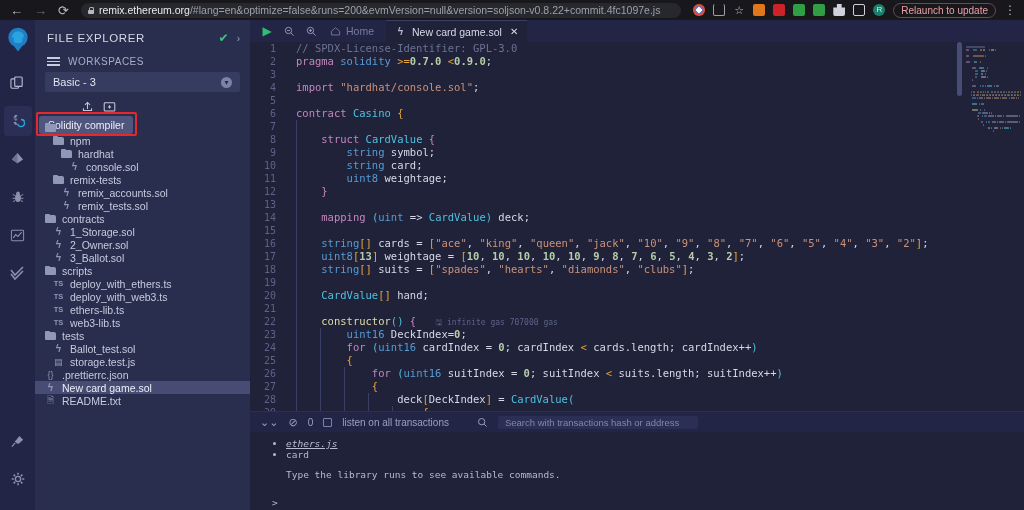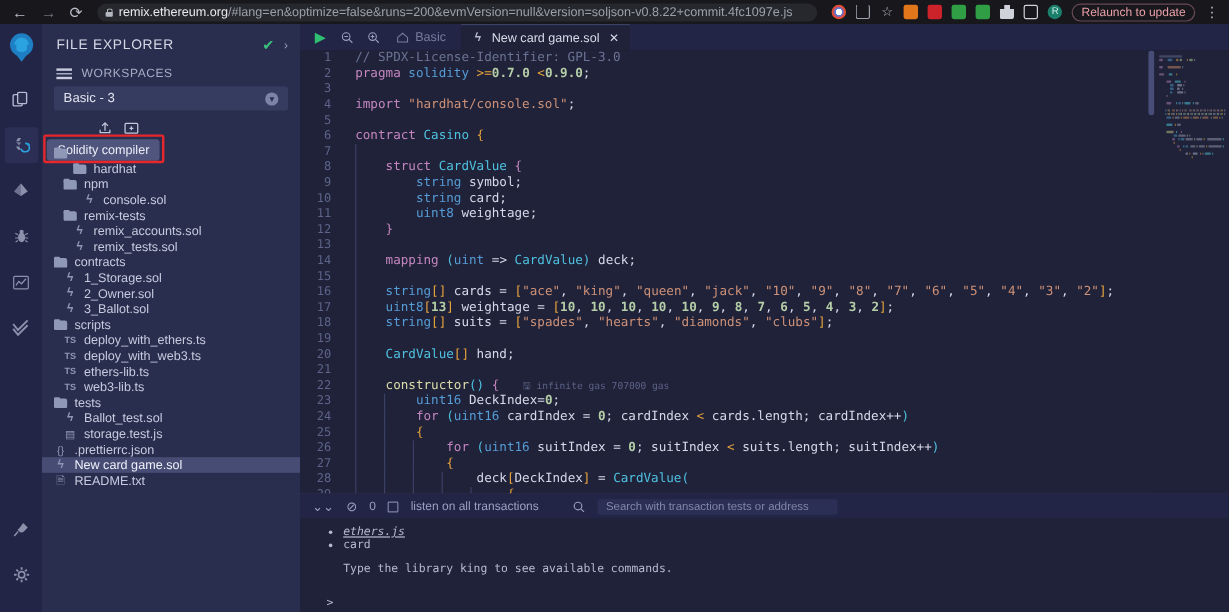--- a/index.html
+++ b/index.html
@@ -323,27 +323,27 @@
     <div class="tooltip-wrap">
       <div class="tooltip">Solidity compiler</div>
       <div class="tip-outline"></div>
     </div>
 
     <div class="tree" id="tree">
         <div class="node" style="padding-left: 10px;">
           <span class="ic-folder"></span>
           <span>.deps</span>
         </div>
+        <div class="node" style="padding-left: 18px;">
+          <span class="ic-folder"></span>
+          <span>npm</span>
+        </div>
         <div class="node" style="padding-left: 26px;">
           <span class="ic-folder"></span>
           <span>hardhat</span>
-        </div>
-        <div class="node" style="padding-left: 18px;">
-          <span class="ic-folder"></span>
-          <span>npm</span>
         </div>
         <div class="node" style="padding-left: 34px;">
           <span class="ic-sol">ϟ</span>
           <span>console.sol</span>
         </div>
         <div class="node" style="padding-left: 18px;">
           <span class="ic-folder"></span>
           <span>remix-tests</span>
         </div>
         <div class="node" style="padding-left: 26px;">
@@ -429,21 +429,21 @@
       <div class="tb-btn">
         <svg width="11" height="11" viewBox="0 0 16 16">
             <circle cx="6.5" cy="6.5" r="4.6" fill="none" stroke="#9ba0c0" stroke-width="1.3"></circle>
             <path d="M4.3 6.5h4.4M6.5 4.3v4.4M10 10l4 4" stroke="#9ba0c0" stroke-width="1.3"></path>
           </svg>
       </div>
       <div class="home-tab">
         <svg width="11" height="11" viewBox="0 0 16 16">
           <path d="M2 7.5L8 2.5l6 5V13H2z" fill="none" stroke="#777c9c" stroke-width="1.3"></path>
         </svg>
-        <span>Basic</span>
+        <span>Home</span>
       </div>
       <div class="file-tab">
         <span class="ic-sol" style="color:#b6bad2;font-size:10px">ϟ</span>
         <span>New card game.sol</span>
         <span class="x">✕</span>
       </div>
     </div>
 
     <div class="code-wrap">
       <div class="code" id="code"><div class="cline"><div class="gutter">1</div><div class="ctext"><span class="cm">// SPDX-License-Identifier: GPL-3.0</span></div></div><div class="cline"><div class="gutter">2</div><div class="ctext"><span class="kw">pragma</span><span class="op"> </span><span class="kw2">solidity</span><span class="op"> </span><span class="br">&gt;=</span><span class="num">0.7.0</span><span class="op"> </span><span class="br">&lt;</span><span class="num">0.9.0</span><span class="op">;</span></div></div><div class="cline"><div class="gutter">3</div><div class="ctext"></div></div><div class="cline"><div class="gutter">4</div><div class="ctext"><span class="kw">import</span><span class="op"> </span><span class="str">"hardhat/console.sol"</span><span class="op">;</span></div></div><div class="cline"><div class="gutter">5</div><div class="ctext"></div></div><div class="cline"><div class="gutter">6</div><div class="ctext"><span class="kw">contract</span><span class="op"> </span><span class="ty">Casino</span><span class="op"> </span><span class="br">{</span></div></div><div class="cline"><div class="gutter">7</div><div class="ctext"><span class="ind" style="left:12px"></span></div></div><div class="cline"><div class="gutter">8</div><div class="ctext"><span class="ind" style="left:12px"></span><span class="op">    </span><span class="kw">struct</span><span class="op"> </span><span class="ty">CardValue</span><span class="op"> </span><span class="br2">{</span></div></div><div class="cline"><div class="gutter">9</div><div class="ctext"><span class="ind" style="left:12px"></span><span class="op">        </span><span class="kw2">string</span><span class="op"> </span><span class="id">symbol</span><span class="op">;</span></div></div><div class="cline"><div class="gutter">10</div><div class="ctext"><span class="ind" style="left:12px"></span><span class="op">        </span><span class="kw2">string</span><span class="op"> </span><span class="id">card</span><span class="op">;</span></div></div><div class="cline"><div class="gutter">11</div><div class="ctext"><span class="ind" style="left:12px"></span><span class="op">        </span><span class="kw2">uint8</span><span class="op"> </span><span class="id">weightage</span><span class="op">;</span></div></div><div class="cline"><div class="gutter">12</div><div class="ctext"><span class="ind" style="left:12px"></span><span class="op">    </span><span class="br2">}</span></div></div><div class="cline"><div class="gutter">13</div><div class="ctext"><span class="ind" style="left:12px"></span></div></div><div class="cline"><div class="gutter">14</div><div class="ctext"><span class="ind" style="left:12px"></span><span class="op">    </span><span class="kw">mapping</span><span class="op"> </span><span class="br3">(</span><span class="kw2">uint</span><span class="op"> =&gt; </span><span class="ty">CardValue</span><span class="br3">)</span><span class="op"> deck;</span></div></div><div class="cline"><div class="gutter">15</div><div class="ctext"><span class="ind" style="left:12px"></span></div></div><div class="cline"><div class="gutter">16</div><div class="ctext"><span class="ind" style="left:12px"></span><span class="op">    </span><span class="kw2">string</span><span class="br">[]</span><span class="op"> cards = </span><span class="br">[</span><span class="str">"ace"</span><span class="op">, </span><span class="str">"king"</span><span class="op">, </span><span class="str">"queen"</span><span class="op">, </span><span class="str">"jack"</span><span class="op">, </span><span class="str">"10"</span><span class="op">, </span><span class="str">"9"</span><span class="op">, </span><span class="str">"8"</span><span class="op">, </span><span class="str">"7"</span><span class="op">, </span><span class="str">"6"</span><span class="op">, </span><span class="str">"5"</span><span class="op">, </span><span class="str">"4"</span><span class="op">, </span><span class="str">"3"</span><span class="op">, </span><span class="str">"2"</span><span class="br">]</span><span class="op">;</span></div></div><div class="cline"><div class="gutter">17</div><div class="ctext"><span class="ind" style="left:12px"></span><span class="op">    </span><span class="kw2">uint8</span><span class="br">[</span><span class="num">13</span><span class="br">]</span><span class="op"> weightage = </span><span class="br">[</span><span class="num">10</span><span class="op">, </span><span class="num">10</span><span class="op">, </span><span class="num">10</span><span class="op">, </span><span class="num">10</span><span class="op">, </span><span class="num">10</span><span class="op">, </span><span class="num">9</span><span class="op">, </span><span class="num">8</span><span class="op">, </span><span class="num">7</span><span class="op">, </span><span class="num">6</span><span class="op">, </span><span class="num">5</span><span class="op">, </span><span class="num">4</span><span class="op">, </span><span class="num">3</span><span class="op">, </span><span class="num">2</span><span class="br">]</span><span class="op">;</span></div></div><div class="cline"><div class="gutter">18</div><div class="ctext"><span class="ind" style="left:12px"></span><span class="op">    </span><span class="kw2">string</span><span class="br">[]</span><span class="op"> suits = </span><span class="br">[</span><span class="str">"spades"</span><span class="op">, </span><span class="str">"hearts"</span><span class="op">, </span><span class="str">"diamonds"</span><span class="op">, </span><span class="str">"clubs"</span><span class="br">]</span><span class="op">;</span></div></div><div class="cline"><div class="gutter">19</div><div class="ctext"><span class="ind" style="left:12px"></span></div></div><div class="cline"><div class="gutter">20</div><div class="ctext"><span class="ind" style="left:12px"></span><span class="op">    </span><span class="ty">CardValue</span><span class="br">[]</span><span class="op"> hand;</span></div></div><div class="cline"><div class="gutter">21</div><div class="ctext"><span class="ind" style="left:12px"></span></div></div><div class="cline"><div class="gutter">22</div><div class="ctext"><span class="ind" style="left:12px"></span><span class="op">    </span><span class="fn">constructor</span><span class="br3">()</span><span class="op"> </span><span class="br2">{</span><span class="gas">&nbsp;&nbsp;&nbsp;&nbsp;🖫 infinite gas 707000 gas</span></div></div><div class="cline"><div class="gutter">23</div><div class="ctext"><span class="ind" style="left:12px"></span><span class="ind" style="left:36px"></span><span class="op">        </span><span class="kw2">uint16</span><span class="op"> DeckIndex=</span><span class="num">0</span><span class="op">;</span></div></div><div class="cline"><div class="gutter">24</div><div class="ctext"><span class="ind" style="left:12px"></span><span class="ind" style="left:36px"></span><span class="op">        </span><span class="kw">for</span><span class="op"> </span><span class="br3">(</span><span class="kw2">uint16</span><span class="op"> cardIndex = </span><span class="num">0</span><span class="op">; cardIndex </span><span class="br">&lt;</span><span class="op"> cards.length; cardIndex++</span><span class="br3">)</span></div></div><div class="cline"><div class="gutter">25</div><div class="ctext"><span class="ind" style="left:12px"></span><span class="ind" style="left:36px"></span><span class="op">        </span><span class="br">{</span></div></div><div class="cline"><div class="gutter">26</div><div class="ctext"><span class="ind" style="left:12px"></span><span class="ind" style="left:36px"></span><span class="ind" style="left:60px"></span><span class="op">            </span><span class="kw">for</span><span class="op"> </span><span class="br3">(</span><span class="kw2">uint16</span><span class="op"> suitIndex = </span><span class="num">0</span><span class="op">; suitIndex </span><span class="br">&lt;</span><span class="op"> suits.length; suitIndex++</span><span class="br3">)</span></div></div><div class="cline"><div class="gutter">27</div><div class="ctext"><span class="ind" style="left:12px"></span><span class="ind" style="left:36px"></span><span class="ind" style="left:60px"></span><span class="op">            </span><span class="br">{</span></div></div><div class="cline"><div class="gutter">28</div><div class="ctext"><span class="ind" style="left:12px"></span><span class="ind" style="left:36px"></span><span class="ind" style="left:60px"></span><span class="ind" style="left:84px"></span><span class="op">                </span><span class="id">deck</span><span class="br">[</span><span class="id">DeckIndex</span><span class="br">]</span><span class="op"> = </span><span class="ty">CardValue</span><span class="br3">(</span></div></div><div class="cline"><div class="gutter">29</div><div class="ctext"><span class="ind" style="left:12px"></span><span class="ind" style="left:36px"></span><span class="ind" style="left:60px"></span><span class="ind" style="left:84px"></span><span class="ind" style="left:108px"></span><span class="op">                    </span><span class="br">{</span></div></div></div>
@@ -689,25 +689,25 @@
       <div class="term-bar">
         <span style="font-size:11px">⌄⌄</span>
         <span style="font-size:11px">⊘</span>
         <span class="tcount">0</span>
         <span class="cbx"></span>
         <span>listen on all transactions</span>
         <svg width="11" height="11" viewBox="0 0 16 16" style="margin-left:18px">
           <circle cx="6.8" cy="6.8" r="4.6" fill="none" stroke="#9ba0c0" stroke-width="1.4"></circle>
           <path d="M10.3 10.3L14 14" stroke="#9ba0c0" stroke-width="1.4"></path>
         </svg>
-        <span class="term-search">Search with transaction tests or address</span>
+        <span class="term-search">Search with transactions hash or address</span>
       </div>
       <div class="term-body">
         <ul>
           <li><a>ethers.js</a></li>
           <li><span>card</span></li>
         </ul>
-        <div class="term-hint">Type the library king to see available commands.</div>
+        <div class="term-hint">Type the library runs to see available commands.</div>
         <div class="term-prompt">&gt;</div>
       </div>
     </div>
   </div>
 </div>
 
 </body></html>

